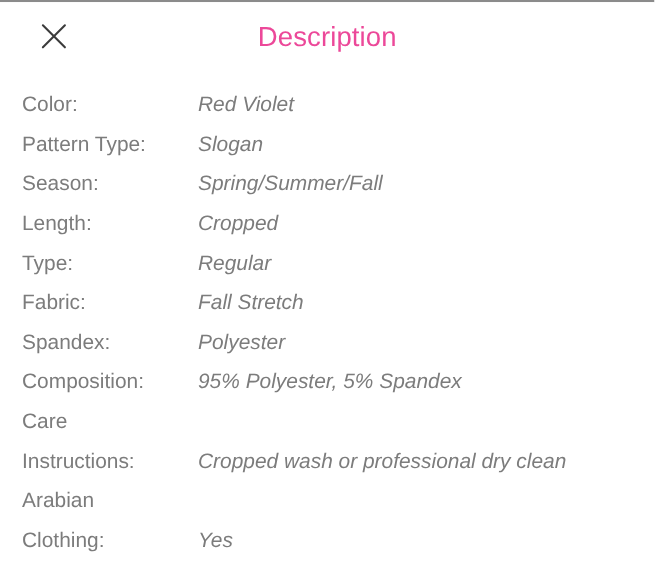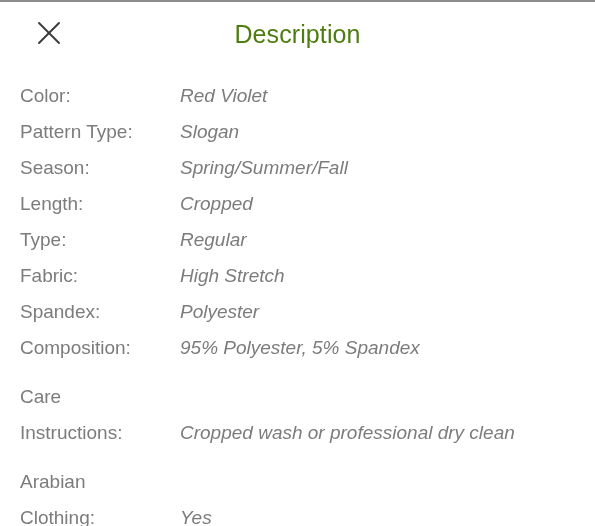--- a/index.html
+++ b/index.html
@@ -68,21 +68,21 @@
 
   .header-title {
     position: absolute;
     left: 0;
     top: 0;
     width: 595px;
     height: 64px;
     line-height: 64px;
     text-align: center;
     font-size: 25px;
-    color: #4d7c0f;
+    color: #ec4899;
     letter-spacing: 0.1px;
     white-space: nowrap;
   }
 
   
   .spec-list {
     position: absolute;
     top: 78px;
     left: 0;
     width: 595px;
@@ -117,21 +117,20 @@
 
   .spec-value {
     flex: 1 1 auto;
     white-space: nowrap;
     font-style: italic;
   }
 
   
   .spec-row.wrap .spec-label {
     white-space: pre-line;
-    margin-top: 13px;
   }
 </style>
 </head>
 <body>
 
 <div class="screen">
 
   <div class="top-rule"></div>
 
   <div class="header">
@@ -165,21 +164,21 @@
       <div class="spec-row">
         <div class="spec-label">Length:</div>
         <div class="spec-value">Cropped</div>
       </div>
       <div class="spec-row">
         <div class="spec-label">Type:</div>
         <div class="spec-value">Regular</div>
       </div>
       <div class="spec-row">
         <div class="spec-label">Fabric:</div>
-        <div class="spec-value">High Stretch</div>
+        <div class="spec-value">Fall Stretch</div>
       </div>
       <div class="spec-row">
         <div class="spec-label">Spandex:</div>
         <div class="spec-value">Polyester</div>
       </div>
       <div class="spec-row">
         <div class="spec-label">Composition:</div>
         <div class="spec-value">95% Polyester, 5% Spandex</div>
       </div>
       <div class="spec-row wrap">

